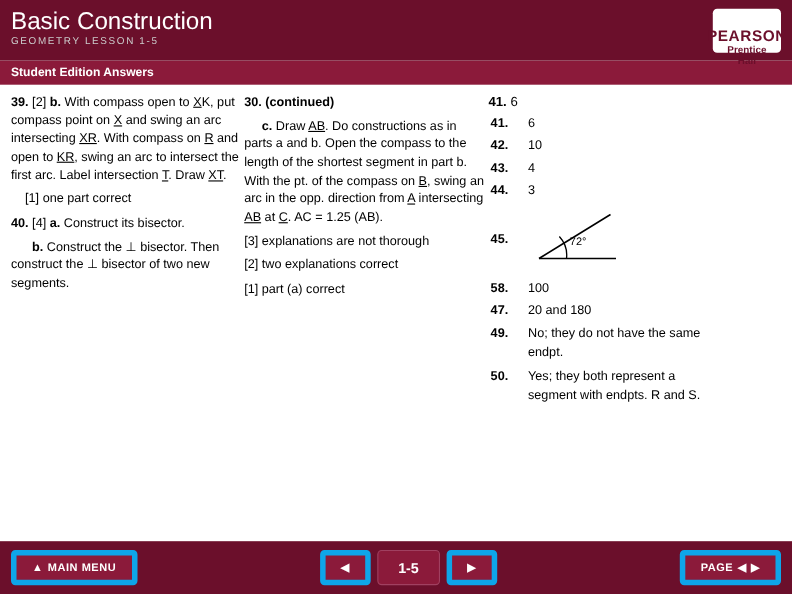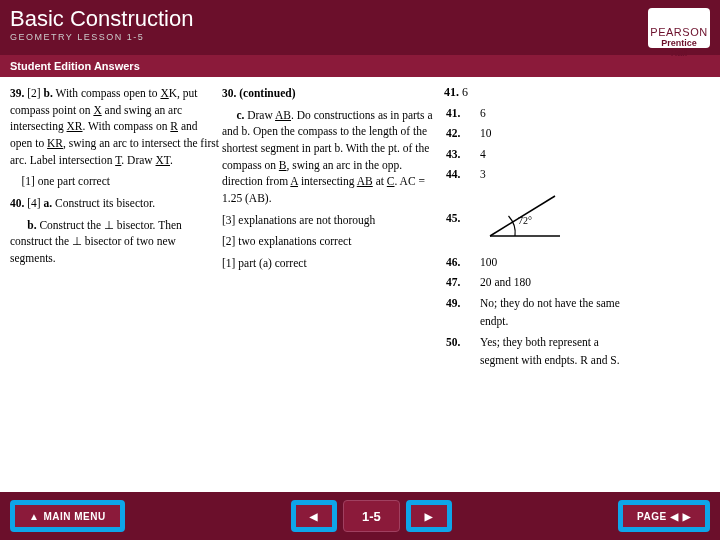--- a/index.html
+++ b/index.html
@@ -39,22 +39,22 @@
       border-radius: 4px;
       width: 62px;
       height: 40px;
       display: flex;
       flex-direction: column;
       align-items: center;
       justify-content: center;
     }
     #pearson-logo .p-text {
       color: #6b0f2b;
-      font-size: 11px;
-      font-weight: normal;
+      font-size: 14px;
+      font-weight: bold;
       letter-spacing: 0.5px;
       margin-top: 27px;
     }
     #pearson-logo .ph-text {
       color: #6b0f2b;
       font-size: 9px;
       font-weight: bold;
     }
 
     
@@ -70,21 +70,20 @@
     }
 
     
     #content {
       padding: 8px 10px;
       height: 415px;
       overflow: hidden;
       display: flex;
       flex-direction: row;
       gap: 2px;
-      font-family: Liberation Serif, serif;
     }
 
     .col1 { width: 210px; flex-shrink: 0; }
     .col2 { width: 220px; flex-shrink: 0; }
     .col3 { width: 195px; flex-shrink: 0; }
 
     .answer-block { margin-bottom: 5px; font-size: 11.5px; line-height: 1.45; }
     .answer-block .num { font-weight: bold; }
 
     
@@ -236,21 +235,21 @@
 
               <line x1="10" y1="50" x2="75" y2="10" stroke="black" stroke-width="1.5"></line>
               <line x1="10" y1="50" x2="80" y2="50" stroke="black" stroke-width="1.5"></line>
 
               <path d="M 35 50 A 25 25 0 0 0 28.5 30" stroke="black" stroke-width="1.2" fill="none"></path>
               <text x="38" y="38" font-size="10">72°</text>
             </svg>
           </td>
         </tr>
         <tr>
-          <td style="width:32px; font-weight:bold;">46.</td>
+          <td style="width:32px; font-weight:bold;">58.</td>
           <td>100</td>
         </tr>
         <tr>
           <td style="width:32px; font-weight:bold;">47.</td>
           <td>20 and 180</td>
         </tr>
         <tr>
           <td style="width:32px; font-weight:bold; vertical-align:top;">49.</td>
           <td>No; they do not have the same endpt.</td>
         </tr>

